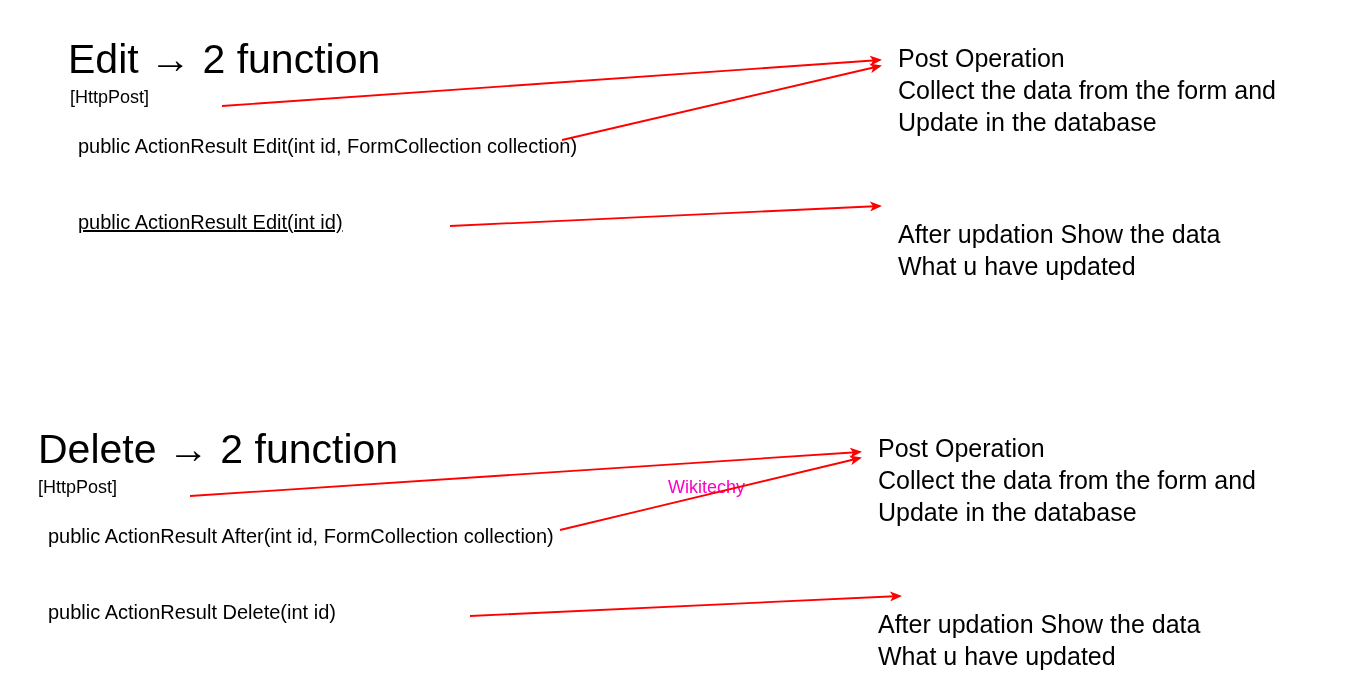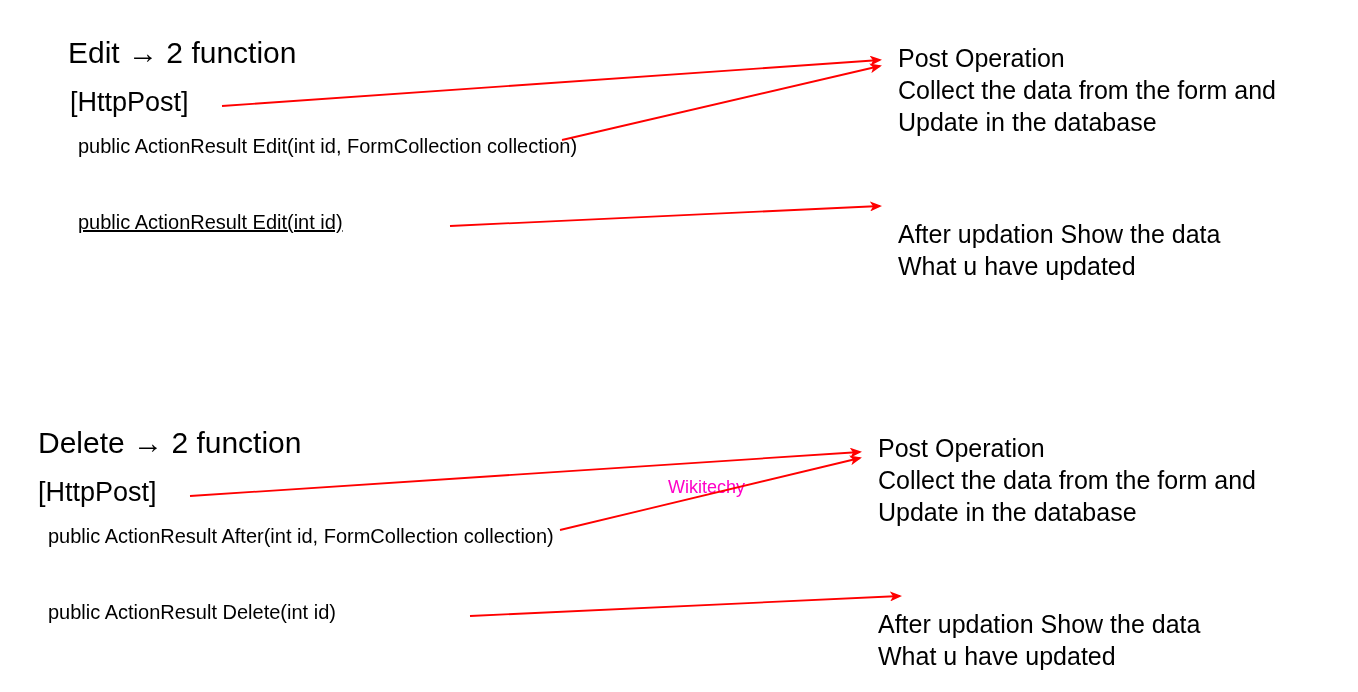--- a/index.html
+++ b/index.html
@@ -10,22 +10,22 @@
     font-family: "Segoe UI", Tahoma, Arial, sans-serif;
     color: #000000;
     position: relative;
     overflow: hidden;
   }
   .text {
     position: absolute;
     white-space: nowrap;
     line-height: 1.25;
   }
-  .title { font-size: 30px; }
-  .attr  { font-size: 27px; }
+  .title { font-size: 41px; }
+  .attr  { font-size: 18px; }
   .code  { font-size: 20px; }
   .note  { font-size: 25px; margin-top: 29px; }
   .wiki  { font-size: 18px; color: #ff00c8; }
   svg.arrows {
     position: absolute;
     left: 0; top: 0;
     width: 1358px;
     height: 692px;
     pointer-events: none;
   }

